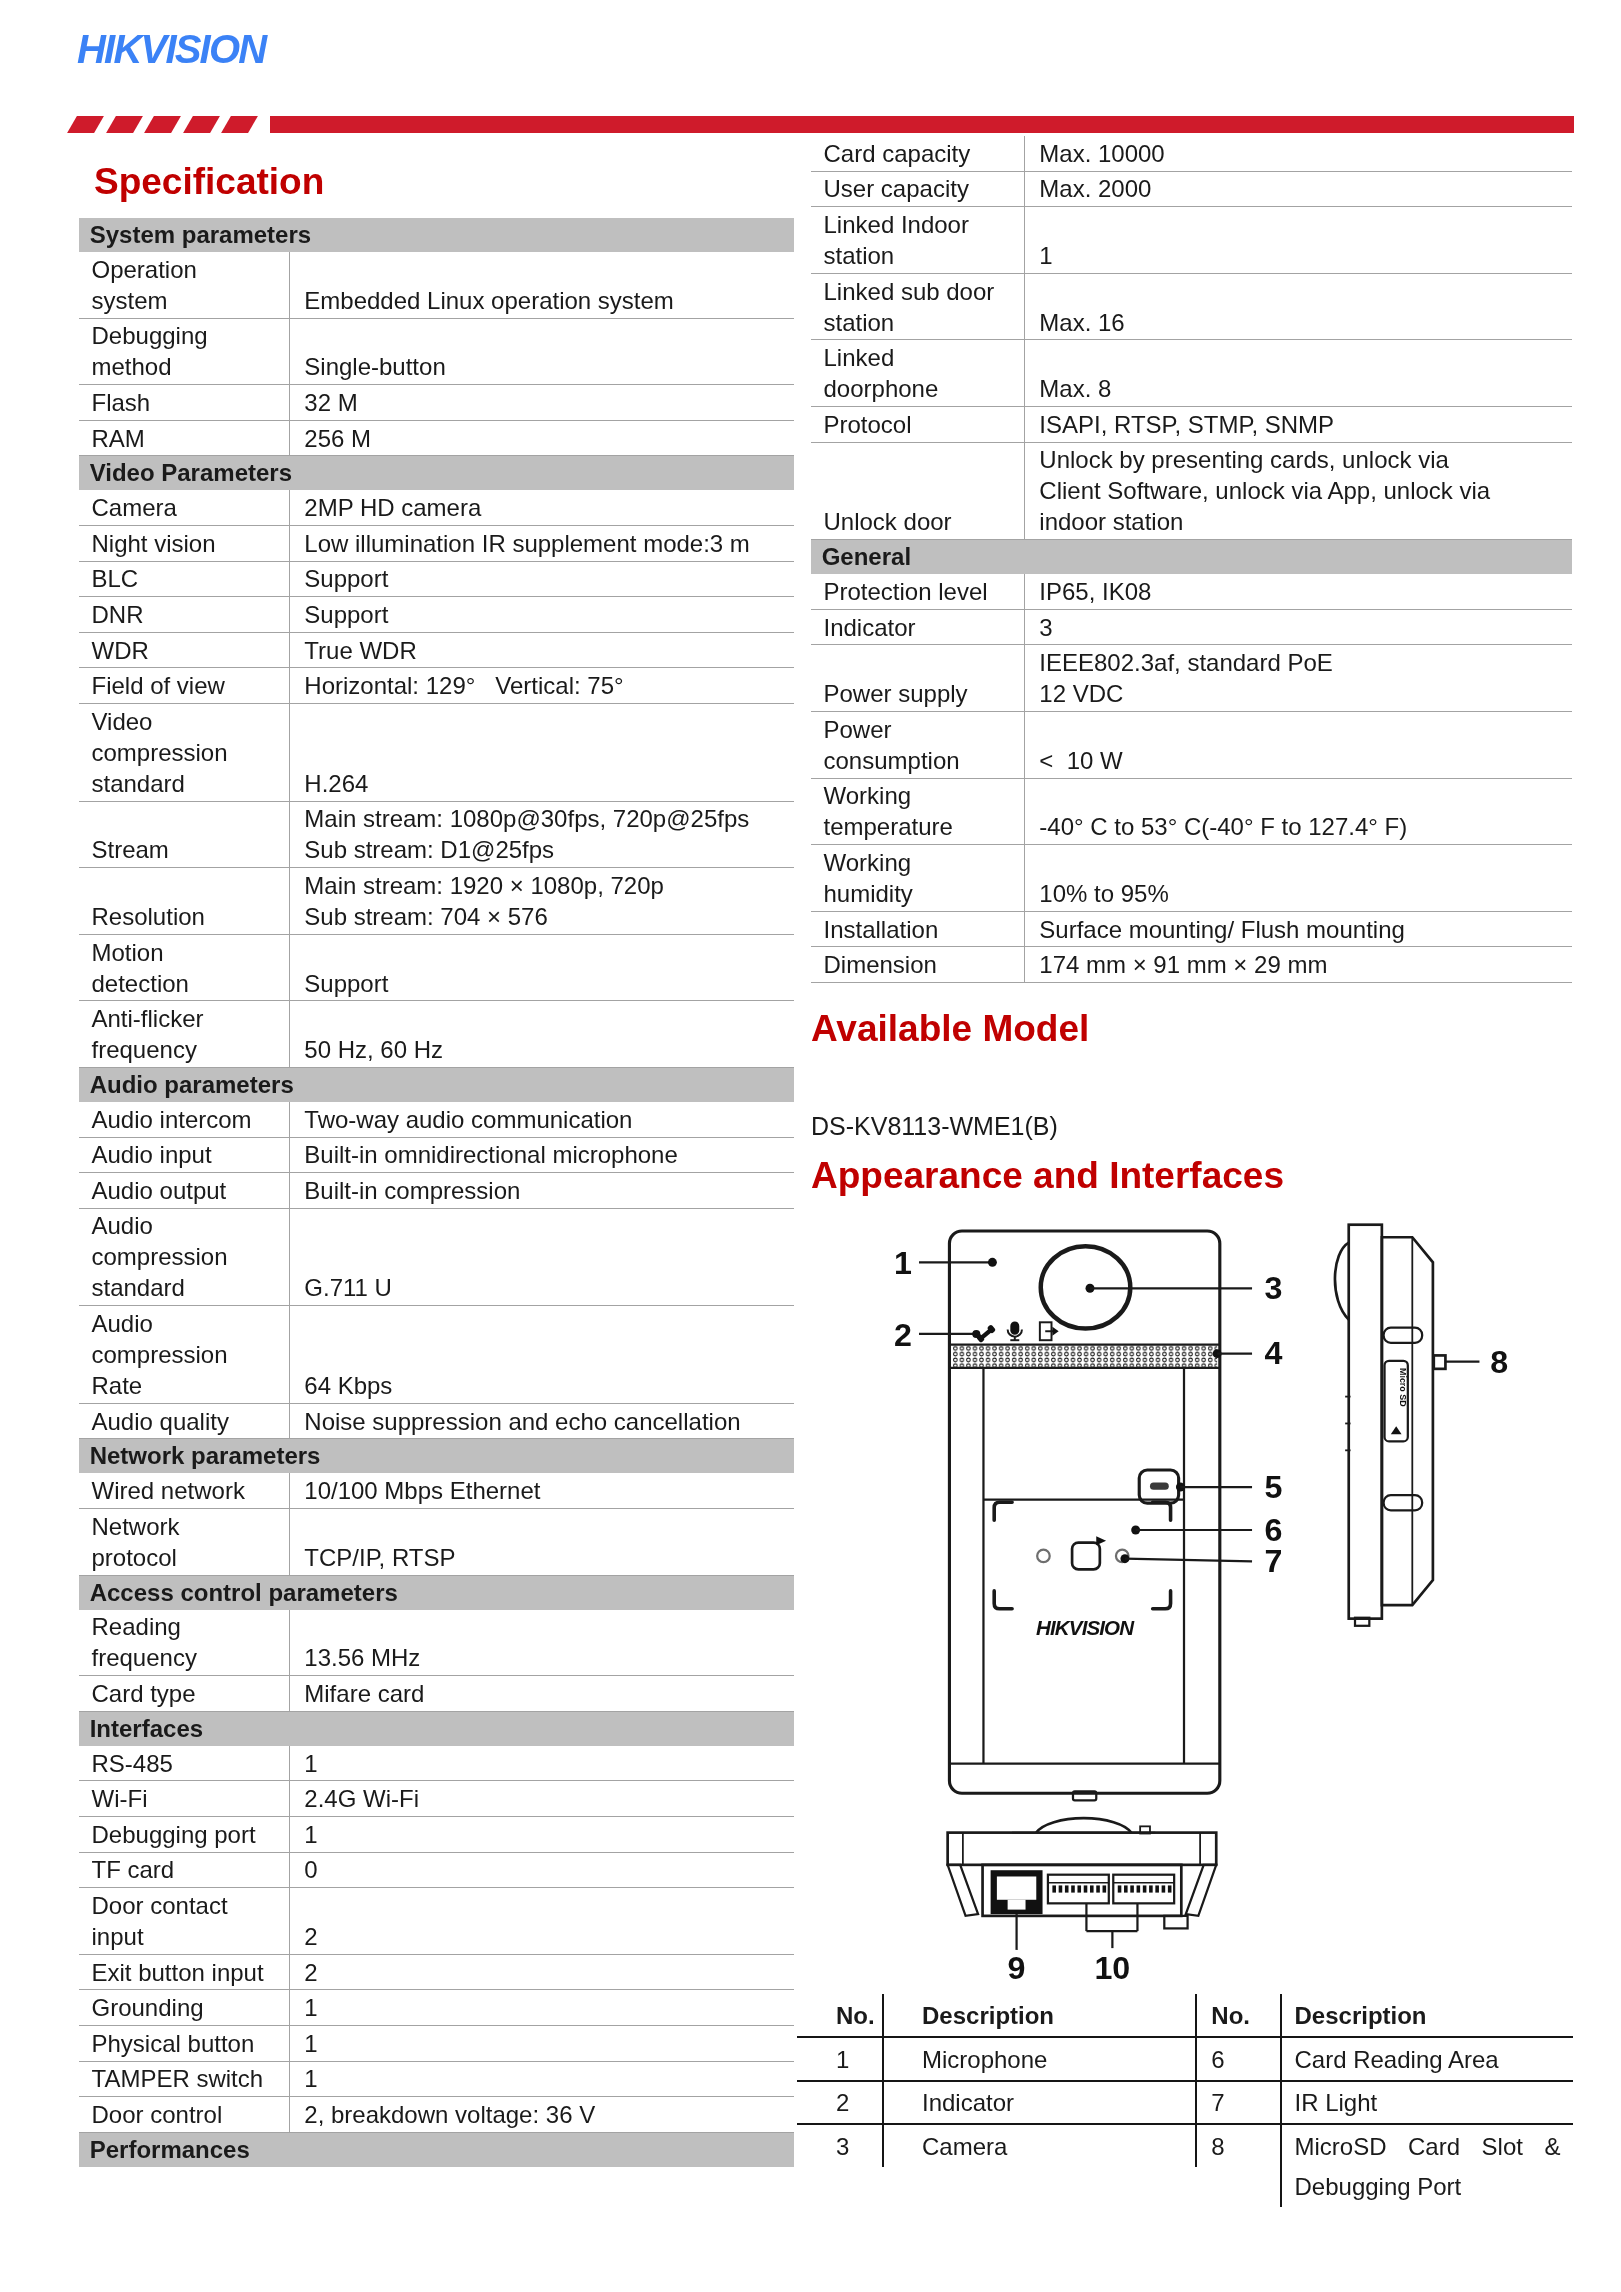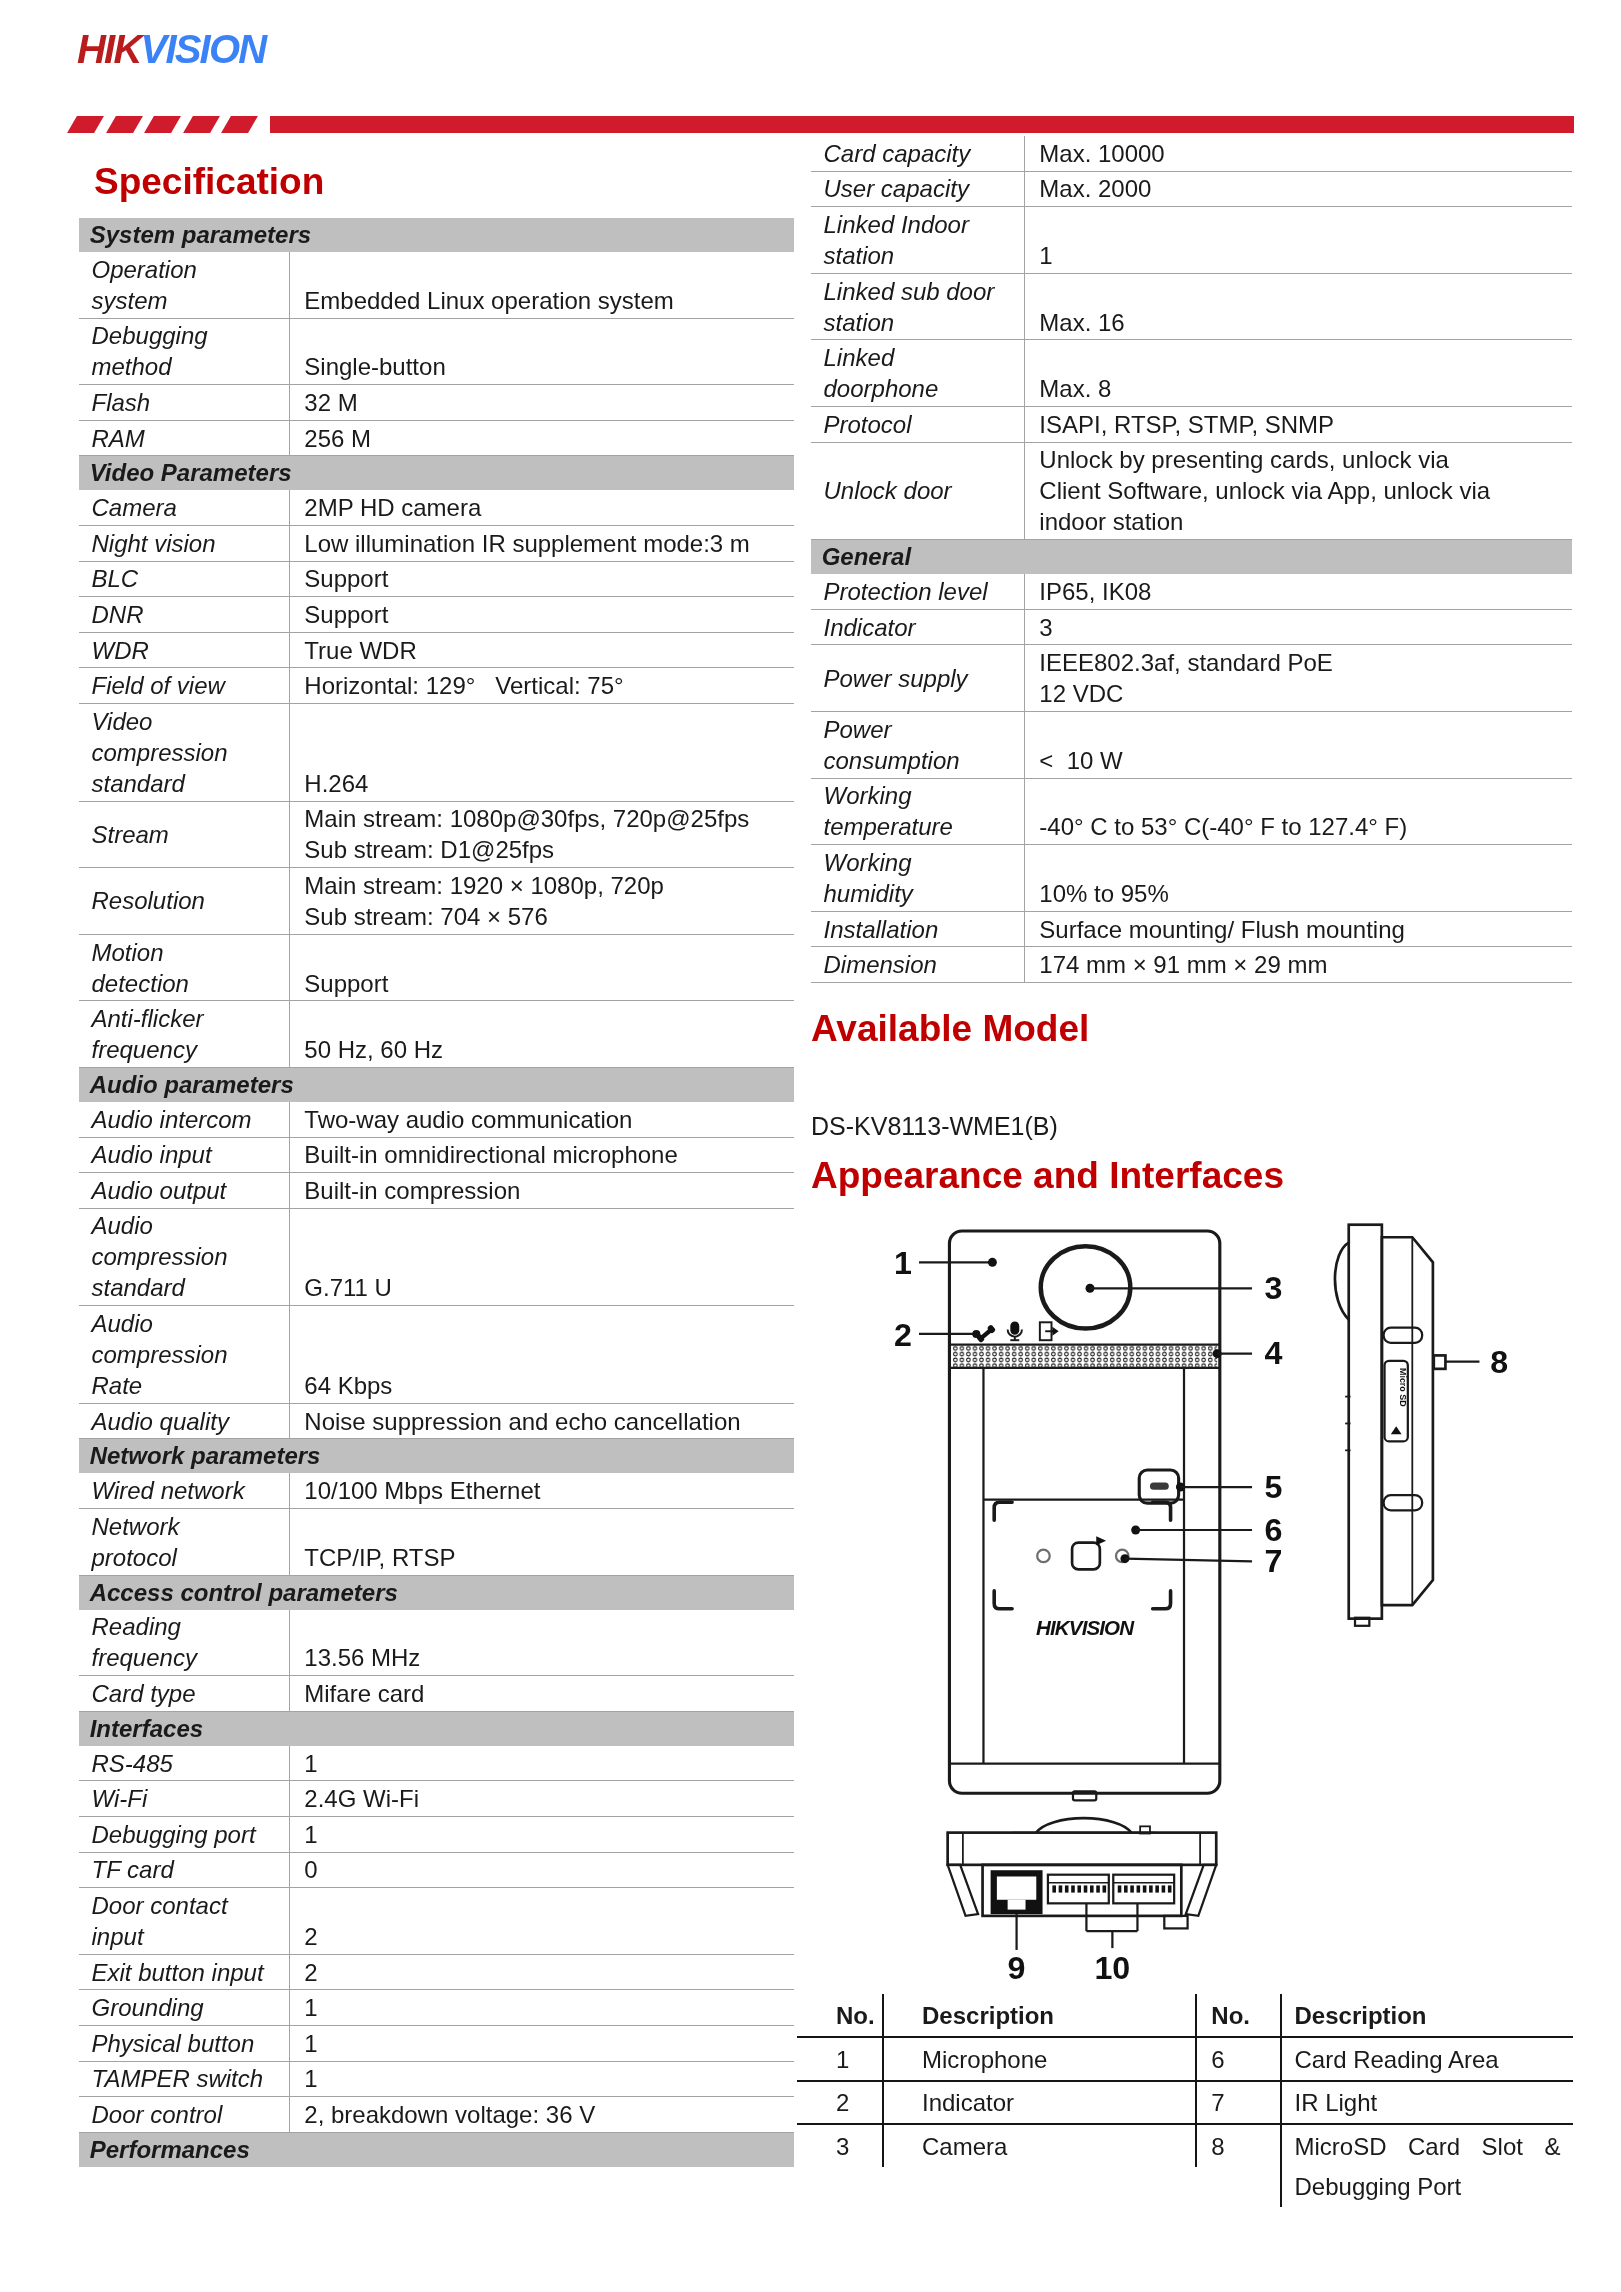--- a/index.html
+++ b/index.html
@@ -2,39 +2,39 @@
 <html style="font-size:14.3px"><head>
 <meta charset="utf-8">
 <style>
   *{box-sizing:border-box;margin:0;padding:0;}
   html,body{background:#ffffff;}
   body{width:1622px;height:2293px;position:relative;font-family:"Liberation Sans",sans-serif;color:#1a1a1a;}
   .page{position:absolute;left:0;top:0;width:1622px;height:2293px;overflow:hidden;background:#fff;}
 
   
   .logo{position:absolute;left:77px;top:27px;font-size:40px;font-weight:bold;font-style:italic;letter-spacing:-1.8px;white-space:nowrap;}
-  .logo .hik{color:#b91c1c;text-align:center;}
+  .logo .hik{color:#3b82f6;text-align:center;}
   .logo .vision{color:#3b82f6;margin-top:40px;}
   .divider-dashes{position:absolute;left:72px;top:116px;display:flex;gap:11.6px;}
   .dash{width:27px;height:17px;background:#cf1b2b;transform:skewX(-30deg);}
   .divider-bar{position:absolute;left:270px;top:116px;width:1304px;height:17px;background:#cf1b2b;}
 
   
   .h-red{position:absolute;font-size:37px;font-weight:bold;color:#c00000;white-space:nowrap;}
   #spec-h{left:94px;top:161px;}
   #avail-h{left:811px;top:1008px;}
   #appear-h{left:811px;top:1155px;}
   #model{position:absolute;left:811px;top:1112px;font-size:25px;}
 
   
   .spec-table{position:absolute;display:flex;flex-direction:column;font-size:24px;}
   #left-table{left:79px;top:218px;width:715px;}
   #right-table{left:811px;top:136px;width:761px;}
   .trow{display:flex;align-items:stretch;border-bottom:1.3px solid #a3a3a3;background:#fff;}
-  .trow .tlabel{width:210px;padding:1.8px 25px 1.8px 12.5px;line-height:31px;display:flex;align-items:center;font-style:italic;}
+  .trow .tlabel{width:210px;padding:1.8px 25px 1.8px 12.5px;line-height:31px;display:flex;align-items:flex-end;}
   #right-table .trow .tlabel{width:213px;}
   .trow .tval{flex:1;border-left:1.3px solid #a3a3a3;padding:1.8px 9px 1.8px 14.3px;line-height:31px;display:flex;align-items:flex-end;}
   .trow .tval span{white-space:pre-wrap;}
   .trow.sec{background:#bfbfbf;border-bottom:none;min-height:34px;}
   .trow.sec .tlabel{width:auto;flex:1;font-weight:bold;padding:0 0 0 10.7px;line-height:34px;}
 
   
   #legend{position:absolute;left:797px;top:1994px;width:776px;font-size:24px;}
   .lrow{display:flex;align-items:flex-start;border-bottom:2.2px solid #151515;}
   .lrow.lhead{font-weight:bold;min-height:43px;border-bottom:2.7px solid #151515;}

